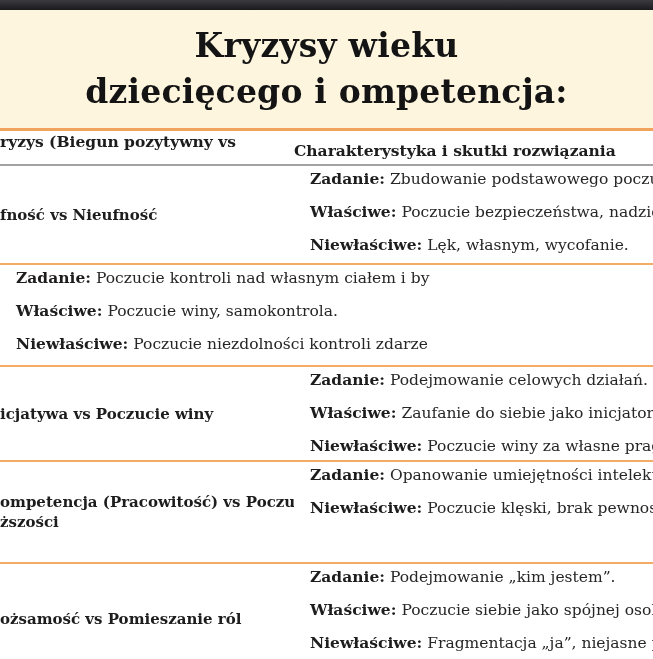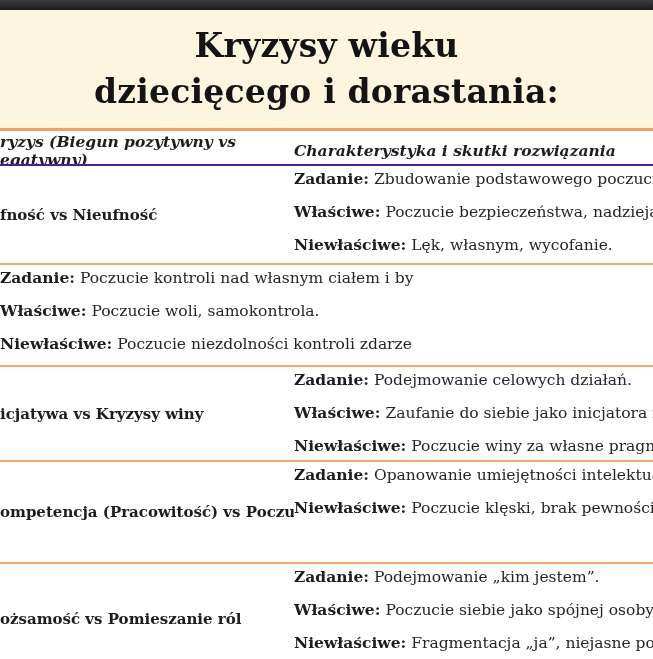--- a/index.html
+++ b/index.html
@@ -26,24 +26,23 @@
     font-size:33px;
     line-height:46px;
     color:#141414;
     letter-spacing:0.2px;
   }
   .title span{display:block;}
   .crisis-table{background:#ffffff;}
   .thead{
     display:flex;
     border-top:3px solid #f1a35c;
-    border-bottom:2px solid #4c1d95;
+    border-bottom:2px solid #a3a3a3;
     height:38px;
     box-sizing:border-box;
-    font-style:italic;
   }
   .thead .cell-left{
     width:294px;flex:0 0 auto;
     font-weight:bold;font-size:15.5px;line-height:18px;
     padding-top:2px;
     overflow:hidden;white-space:nowrap;
   }
   .thead .cell-left span{display:block;}
   .thead .cell-right{
     flex:1;min-width:0;
@@ -71,82 +70,82 @@
     flex:1;min-width:0;
     overflow:hidden;
     padding-top:3px;
   }
   .rline{
     height:20px;line-height:20px;
     margin:0 0 13px 0;
     font-size:15.5px;
     white-space:nowrap;
   }
-  .lbl{font-weight:bold;margin-right:5px;}
+  .lbl{font-weight:bold;margin-right:5px;margin-left:16px;}
   .txt{color:#262626;}
 </style>
 </head>
 <body>
 
 <div class="screen">
 
   <div class="topbar"></div>
 
   <div class="cream-header">
     <div class="title">
       <span>Kryzysy wieku</span>
-      <span>dziecięcego i dorastania:</span>
+      <span>dziecięcego i ompetencja:</span>
     </div>
   </div>
 
   <div class="crisis-table">
 
     <div class="thead">
       <div class="cell-left">
         <span>ryzys (Biegun pozytywny vs</span>
-        <span>egatywny)</span>
       </div>
       <div class="cell-right">
         <span>Charakterystyka i skutki rozwiązania</span>
       </div>
     </div>
 
     <div class="trow r1">
       <div class="cell-left">
         <span>fność vs Nieufność</span>
       </div>
       <div class="cell-right">
         <p class="rline"><span class="lbl">Zadanie:</span><span class="txt">Zbudowanie podstawowego poczucia bez</span></p>
         <p class="rline"><span class="lbl">Właściwe:</span><span class="txt">Poczucie bezpieczeństwa, nadzieja.</span></p>
         <p class="rline"><span class="lbl">Niewłaściwe:</span><span class="txt">Lęk, własnym, wycofanie.</span></p>
       </div>
     </div>
 
     <div class="trow r2">
       <div class="cell-right">
         <p class="rline"><span class="lbl">Zadanie:</span><span class="txt">Poczucie kontroli nad własnym ciałem i by</span></p>
-        <p class="rline"><span class="lbl">Właściwe:</span><span class="txt">Poczucie woli, samokontrola.</span></p>
+        <p class="rline"><span class="lbl">Właściwe:</span><span class="txt">Poczucie winy, samokontrola.</span></p>
         <p class="rline"><span class="lbl">Niewłaściwe:</span><span class="txt">Poczucie niezdolności kontroli zdarze</span></p>
       </div>
     </div>
 
     <div class="trow r3">
       <div class="cell-left">
-        <span>icjatywa vs Kryzysy winy</span>
+        <span>icjatywa vs Poczucie winy</span>
       </div>
       <div class="cell-right">
         <p class="rline"><span class="lbl">Zadanie:</span><span class="txt">Podejmowanie celowych działań.</span></p>
         <p class="rline"><span class="lbl">Właściwe:</span><span class="txt">Zaufanie do siebie jako inicjatora i twórc</span></p>
         <p class="rline"><span class="lbl">Niewłaściwe:</span><span class="txt">Poczucie winy za własne pragnienia,</span></p>
       </div>
     </div>
 
     <div class="trow r4">
       <div class="cell-left">
         <span>ompetencja (Pracowitość) vs Poczucie</span>
+        <span>ższości</span>
       </div>
       <div class="cell-right">
         <p class="rline"><span class="lbl">Zadanie:</span><span class="txt">Opanowanie umiejętności intelektualnych</span></p>
         <p class="rline"><span class="lbl">Niewłaściwe:</span><span class="txt">Poczucie klęski, brak pewności siebie</span></p>
       </div>
     </div>
 
     <div class="trow r5">
       <div class="cell-left">
         <span>ożsamość vs Pomieszanie ról</span>

